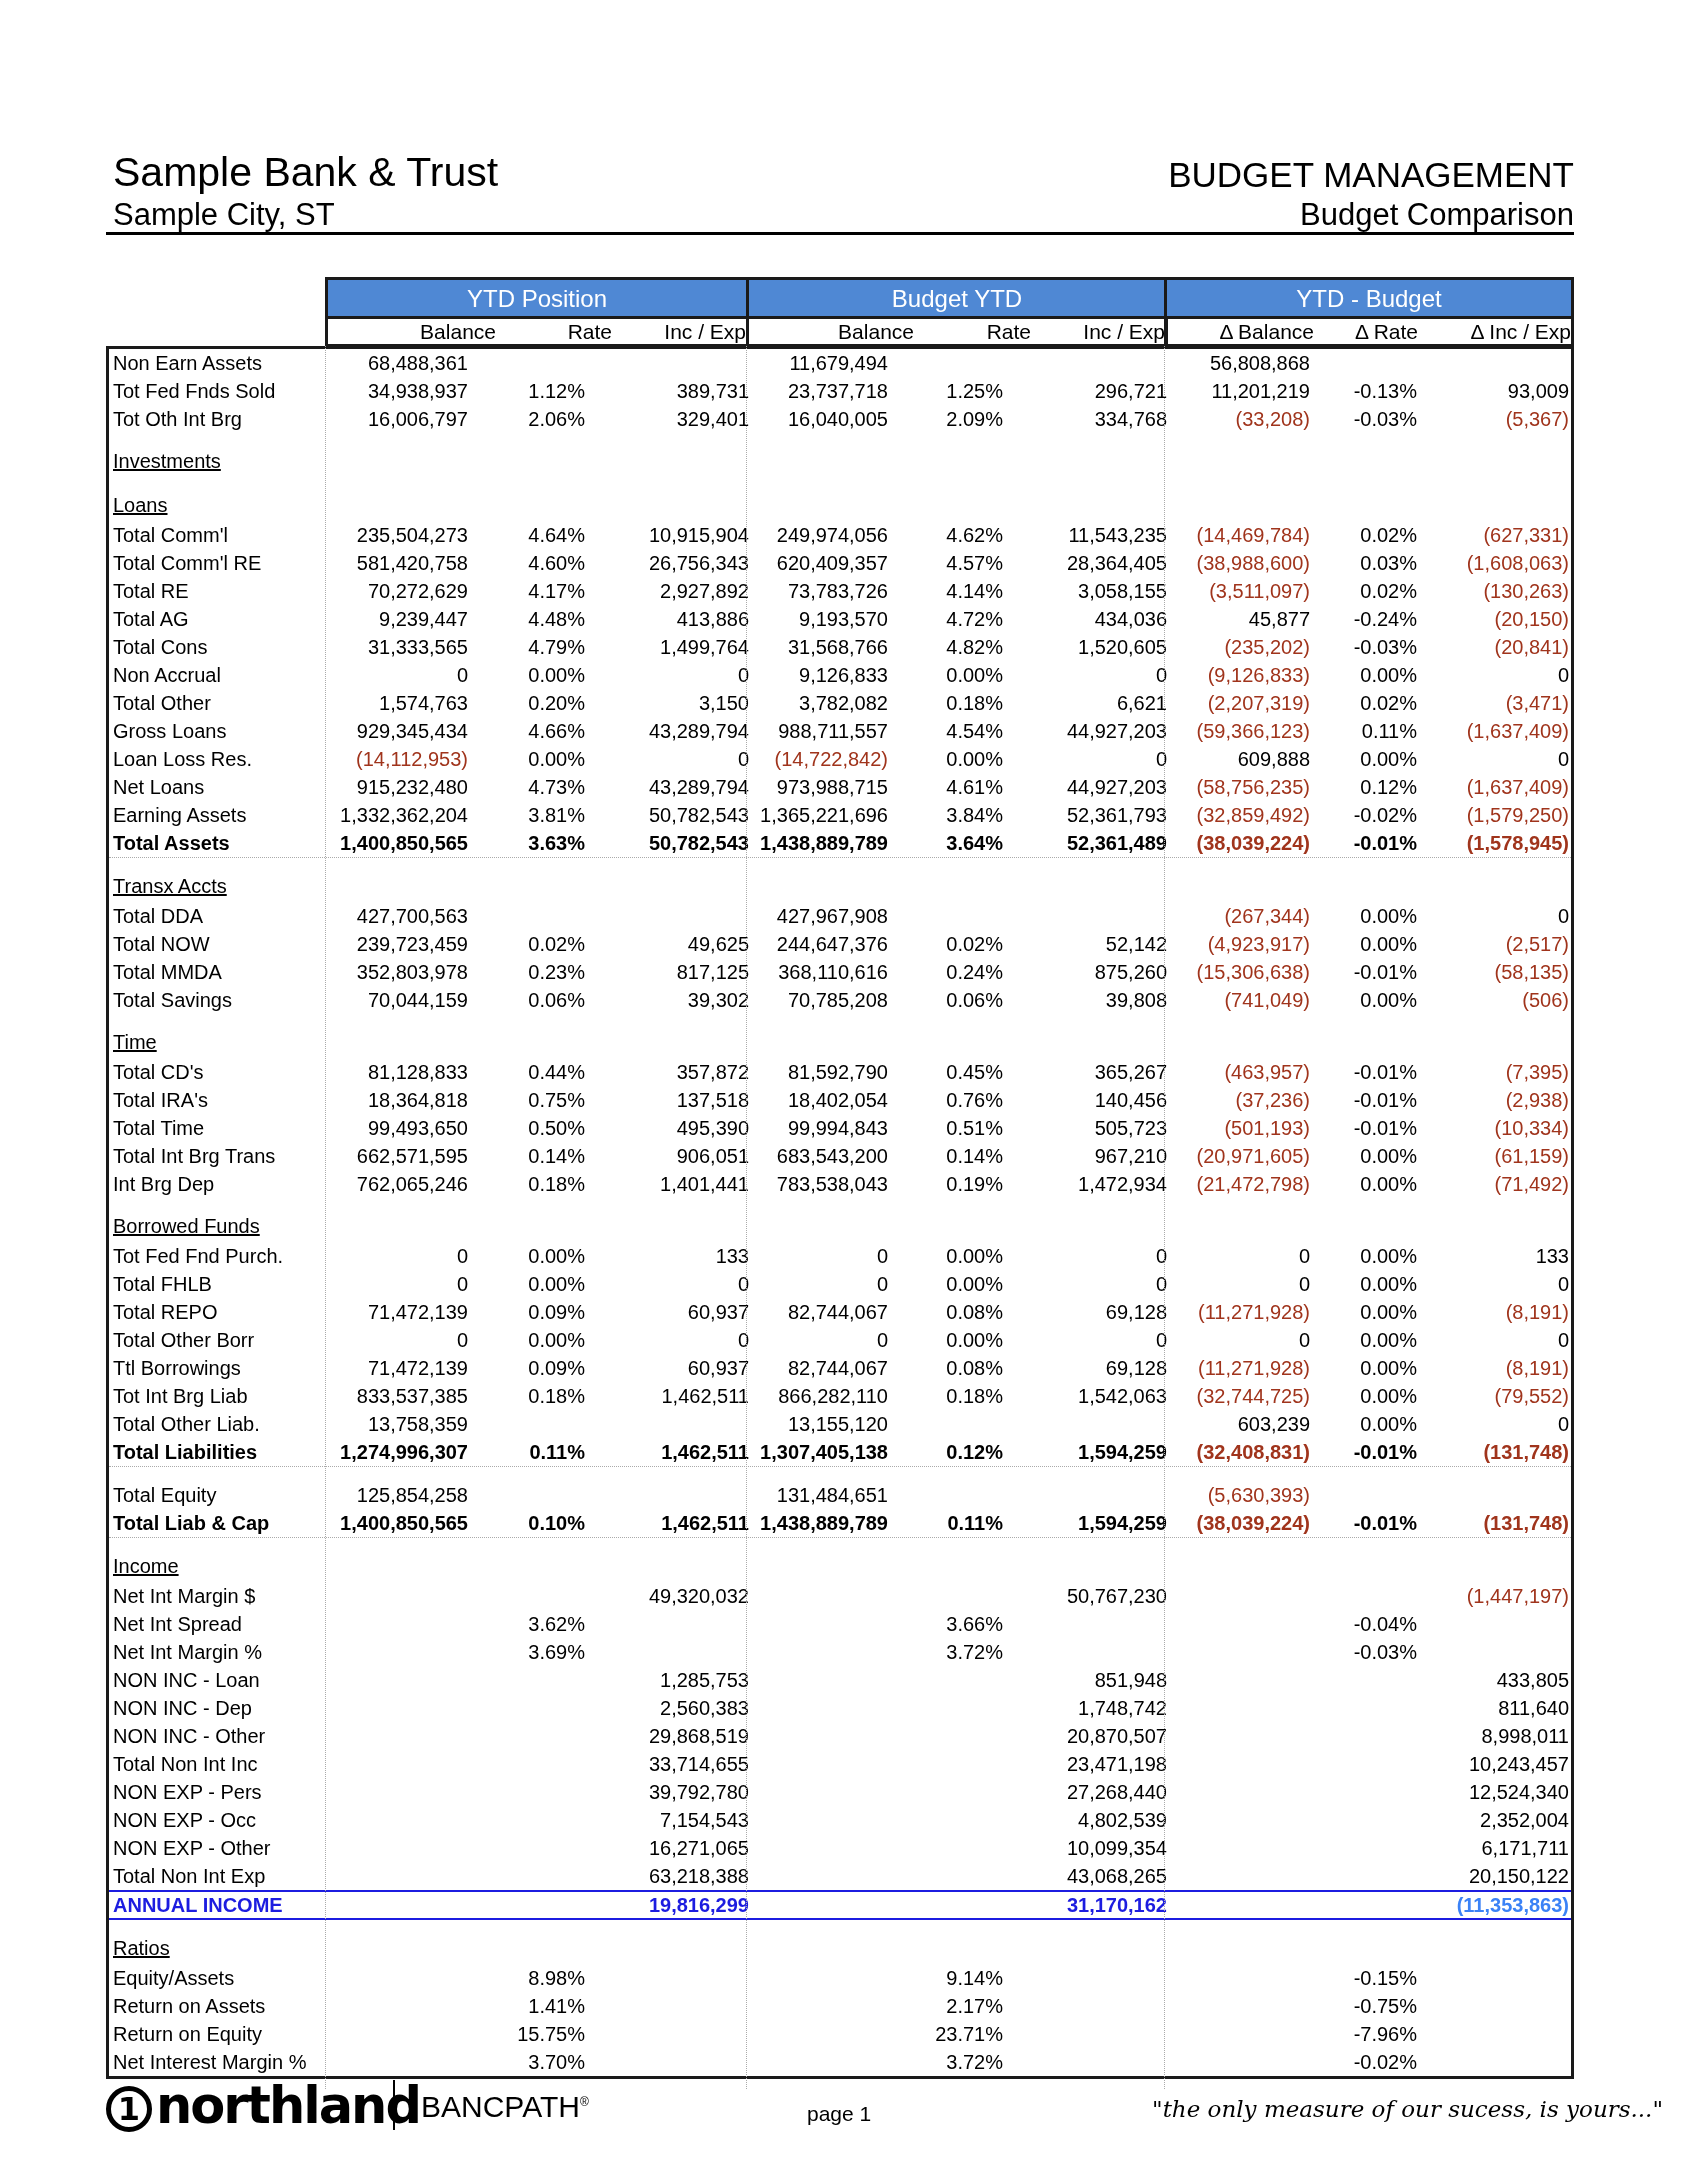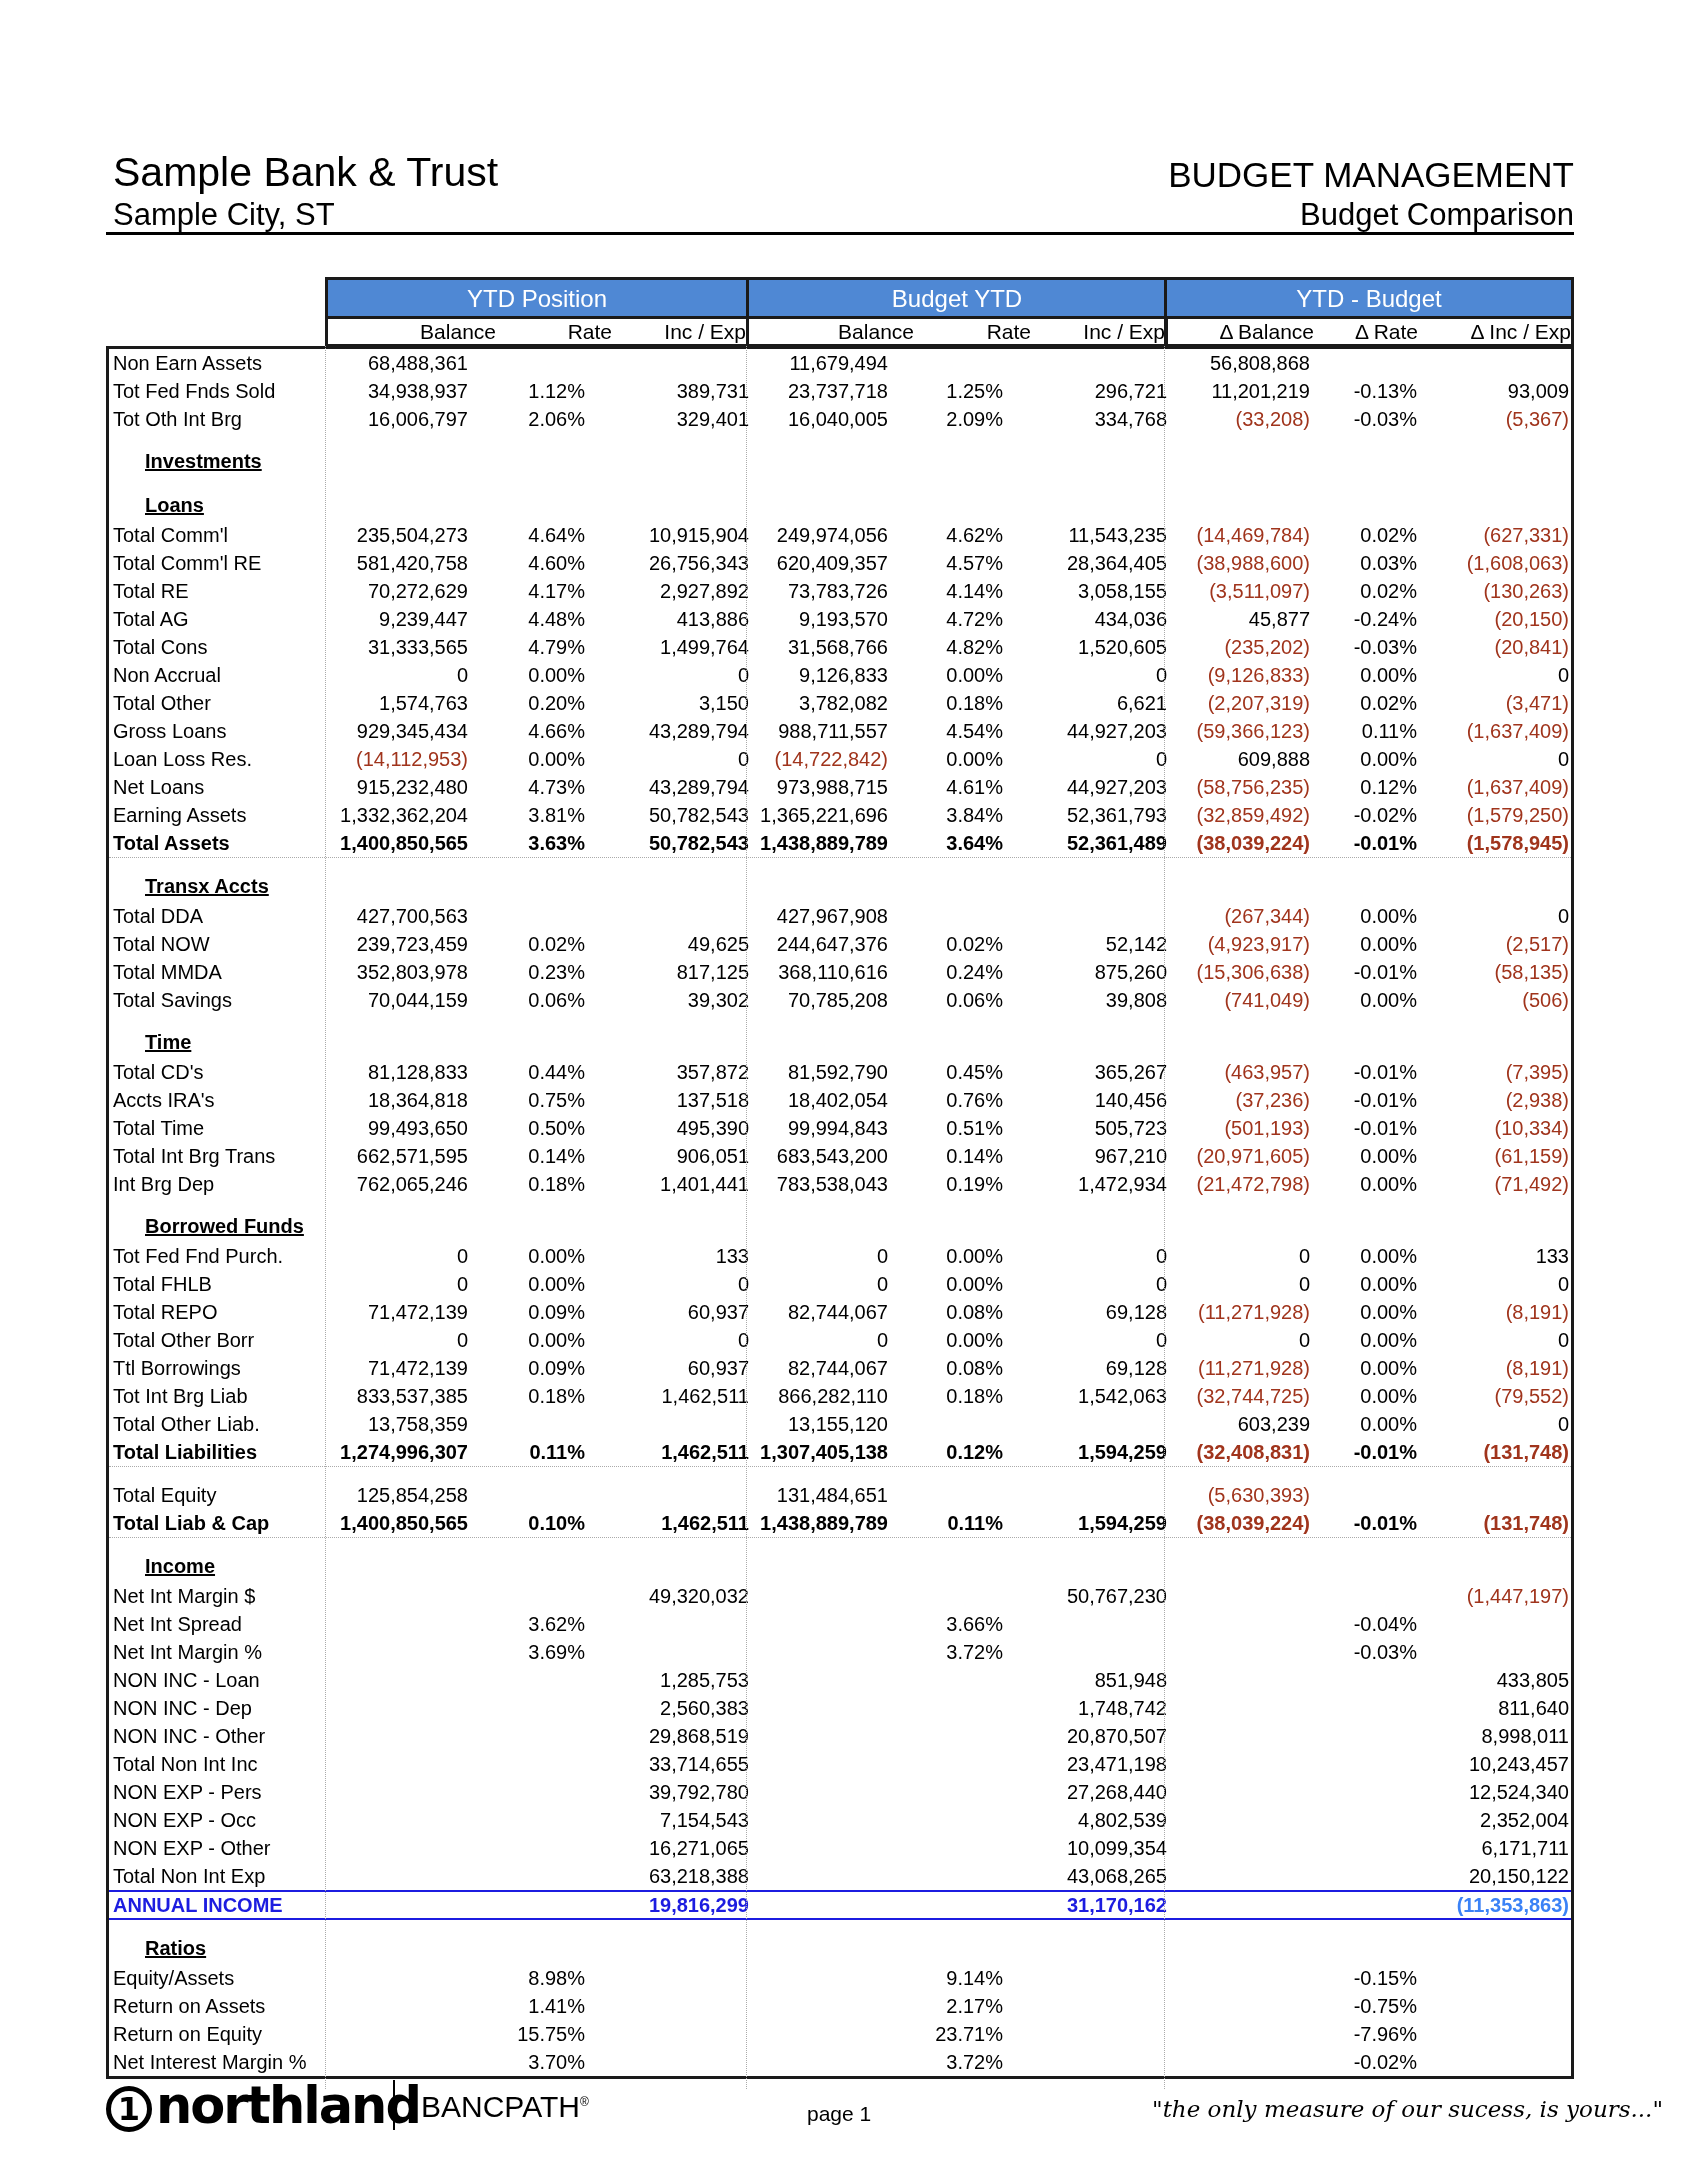--- a/index.html
+++ b/index.html
@@ -15,21 +15,21 @@
   .sub { position:absolute; top:42px; height:28px; border-left:3px solid #1a1a1a; border-right:3px solid #1a1a1a; border-bottom:3px solid #1a1a1a; box-sizing:border-box; }
   .frame { position:absolute; left:0; top:69px; width:1468px; border:3px solid #1a1a1a; box-sizing:border-box; }
   .vline { position:absolute; top:69px; width:0; border-left:1px dotted #aaa; }
 
   .row { position:relative; height:28px; font-size:20px; line-height:28px; white-space:nowrap; }
   .row.gap { height:14px; }
   .row.sec { height:30px; }
   .row span { position:absolute; top:0; }
   .lbl { left:4px; }
   .lbl.ind { left:4px; }
-  .lbl.sect { font-weight:bold; text-decoration:underline;margin-left:32px; }
+  .lbl.sect { font-weight:normal; text-decoration:underline; }
   .c { text-align:right; }
   .c1 { right:1103px; } .c2 { right:986px; } .c3 { right:822px; }
   .c4 { right:683px; } .c5 { right:568px; } .c6 { right:404px; }
   .c7 { right:261px; } .c8 { right:154px; } .c9 { right:2px; }
   .sh { position:absolute; top:0; font-size:21px; line-height:26px; }
   .neg { color:#a0341c; }
   .bold { font-weight:bold; }
   .sep { border-bottom:1px dotted #aaa; }
   .annual { border-top:2px solid #1c1ce0; border-bottom:2px solid #1c1ce0; height:26px; line-height:26px; color:#1c1ce0; font-weight:bold; }
   .annual .neg { color:#3b82f6; }
@@ -315,21 +315,21 @@
         <span class="c c2">0.44%</span>
         <span class="c c3">357,872</span>
         <span class="c c4">81,592,790</span>
         <span class="c c5">0.45%</span>
         <span class="c c6">365,267</span>
         <span class="c c7 neg">(463,957)</span>
         <span class="c c8">-0.01%</span>
         <span class="c c9 neg">(7,395)</span>
       </div>
       <div class="row">
-        <span class="lbl">Accts IRA's</span>
+        <span class="lbl">Total IRA's</span>
         <span class="c c1">18,364,818</span>
         <span class="c c2">0.75%</span>
         <span class="c c3">137,518</span>
         <span class="c c4">18,402,054</span>
         <span class="c c5">0.76%</span>
         <span class="c c6">140,456</span>
         <span class="c c7 neg">(37,236)</span>
         <span class="c c8">-0.01%</span>
         <span class="c c9 neg">(2,938)</span>
       </div>

